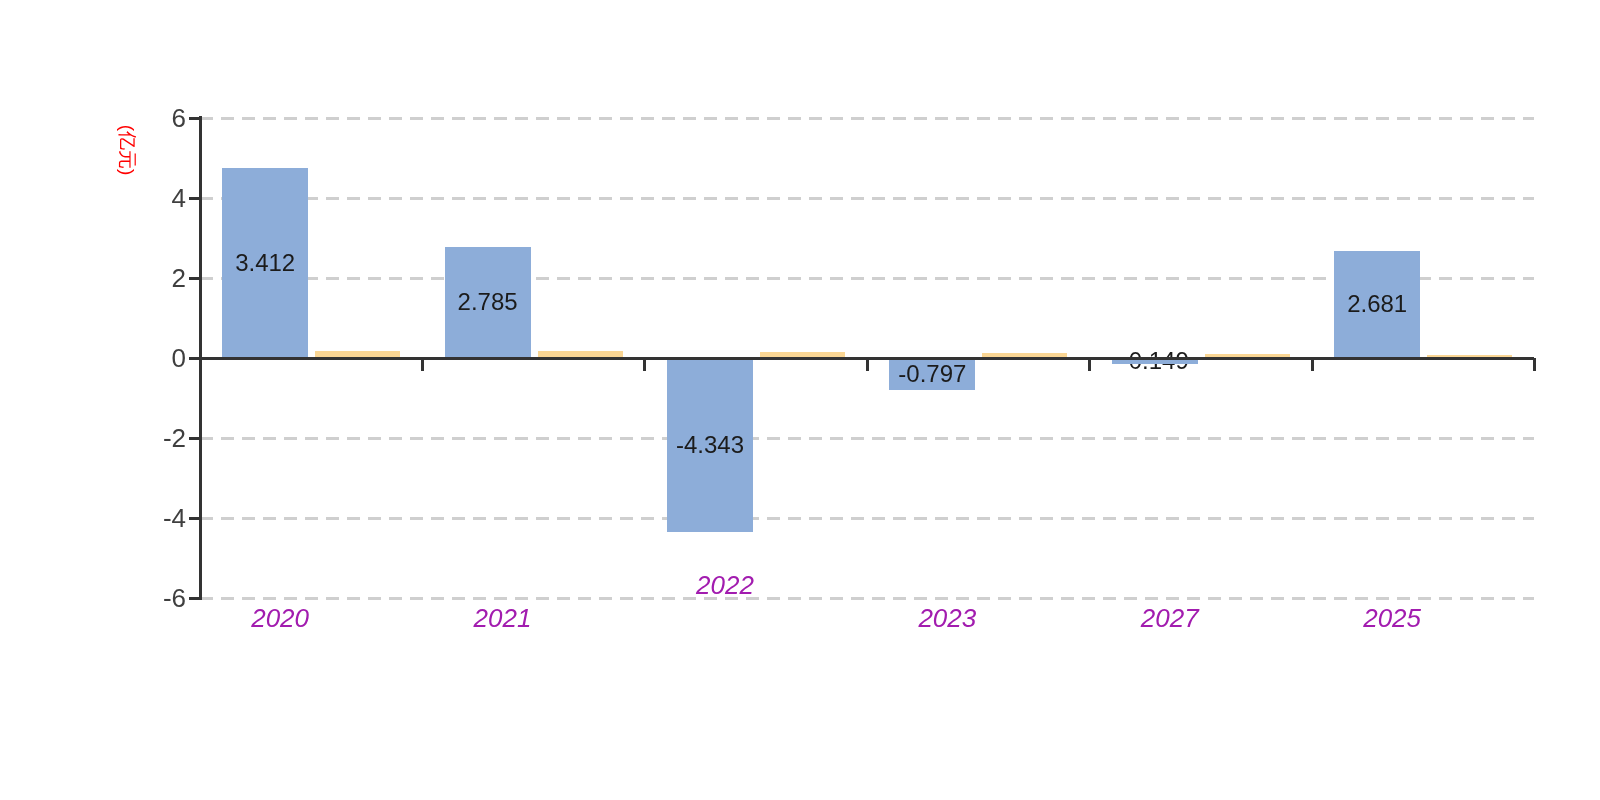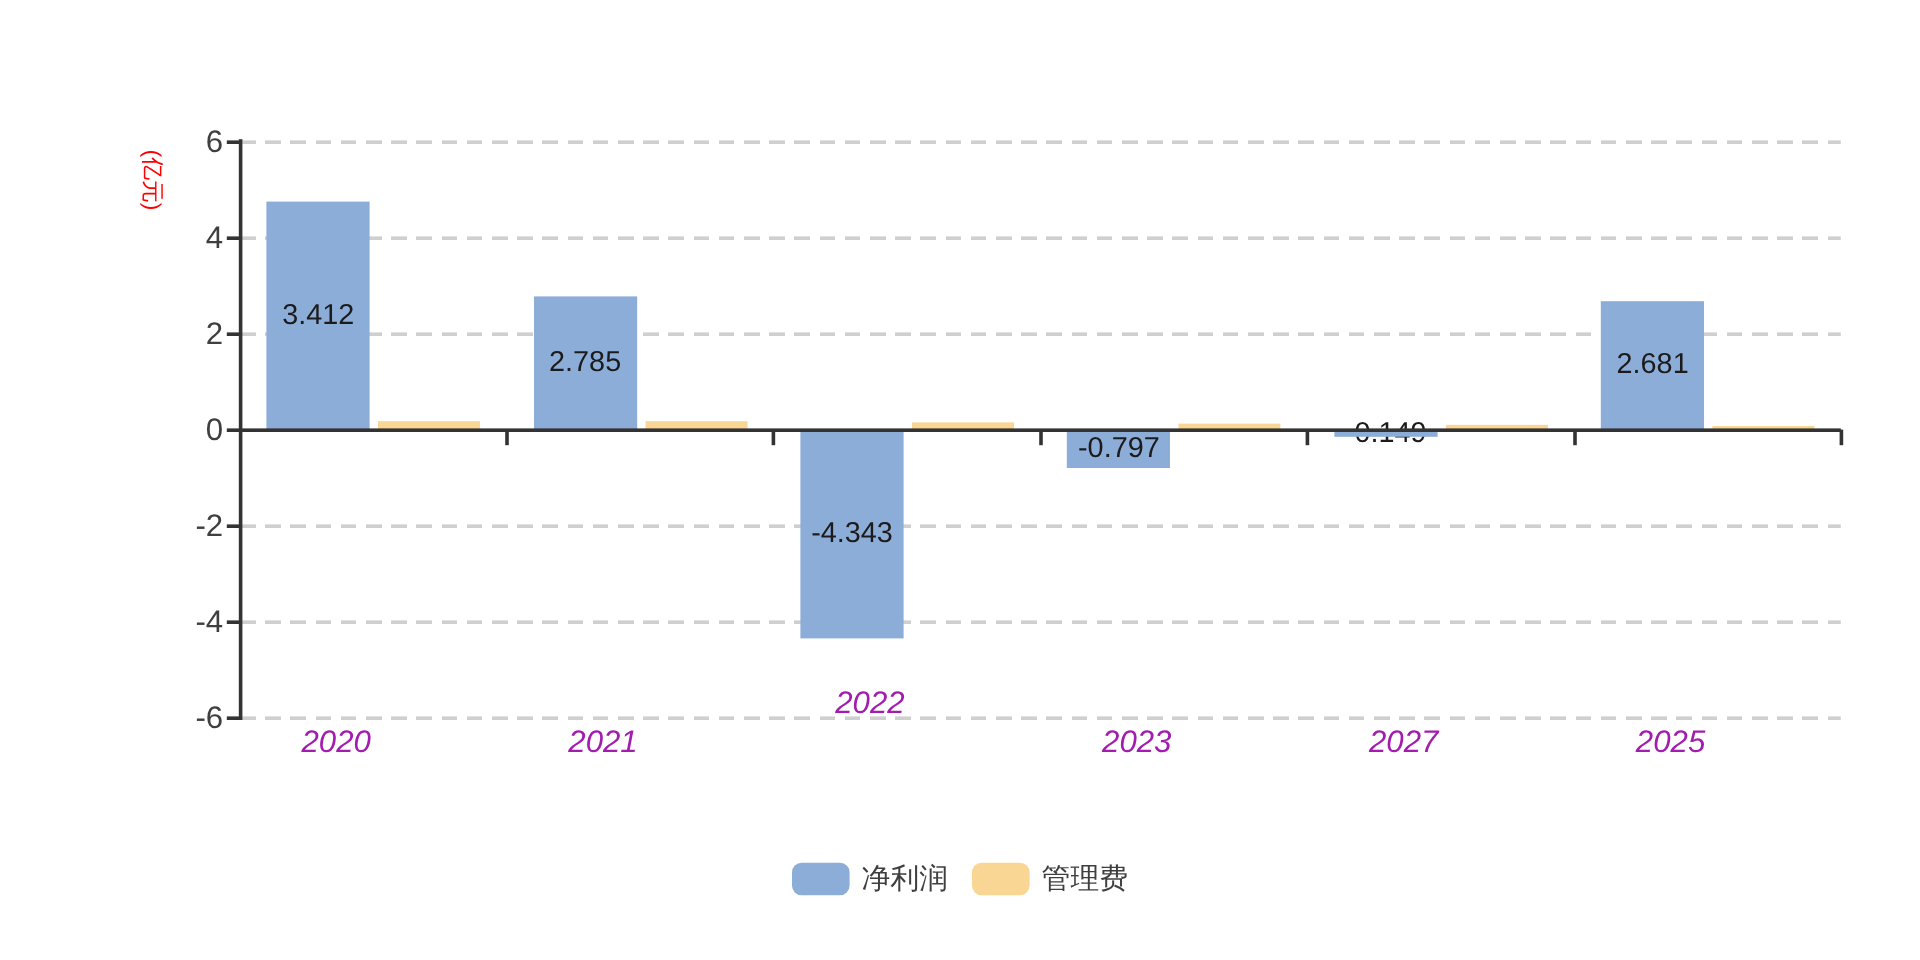--- a/index.html
+++ b/index.html
@@ -73,23 +73,13 @@
       <div class="abs xtick-lbl" style="left: 1140.8px; top: 603px;">2027</div>
       <div class="abs axisline" style="left: 1310.5px; top: 358px; width: 3px; height: 13px;"></div>
       <div class="abs bar" style="left: 1334.2px; top: 250.76px; width: 86px; height: 107.24px; background: rgb(141, 173, 217); z-index: 2;"></div>
       <div class="abs bar-label" style="left: 1297.2px; top: 291.38px; width: 160px; z-index: 3;">2.681</div>
       <div class="abs bar" style="left: 1427.2px; top: 354.8px; width: 85px; height: 3.2px; background: rgb(250, 214, 148);"></div>
       <div class="abs xtick-lbl" style="left: 1363.2px; top: 603px;">2025</div>
       <div class="abs axisline" style="left: 1532.9px; top: 358px; width: 3px; height: 13px;"></div>
       <div class="abs axisline" style="left: 198.5px; top: 116px; width: 3px; height: 484px;"></div>
       <div class="abs axisline" style="left: 200px; top: 356.5px; width: 1334.4px; height: 3px;"></div>
     </div>
-  <div class="abs" id="legend">
-    <div class="legend-item">
-      <span class="legend-swatch" id="sw0" style="background: rgb(141, 173, 217);"></span>
-      <span class="legend-label">净利润</span>
-    </div>
-    <div class="legend-item">
-      <span class="legend-swatch" id="sw1" style="background: rgb(250, 214, 148);"></span>
-      <span class="legend-label">管理费</span>
-    </div>
-  </div>
 </div>
 
 </body></html>

